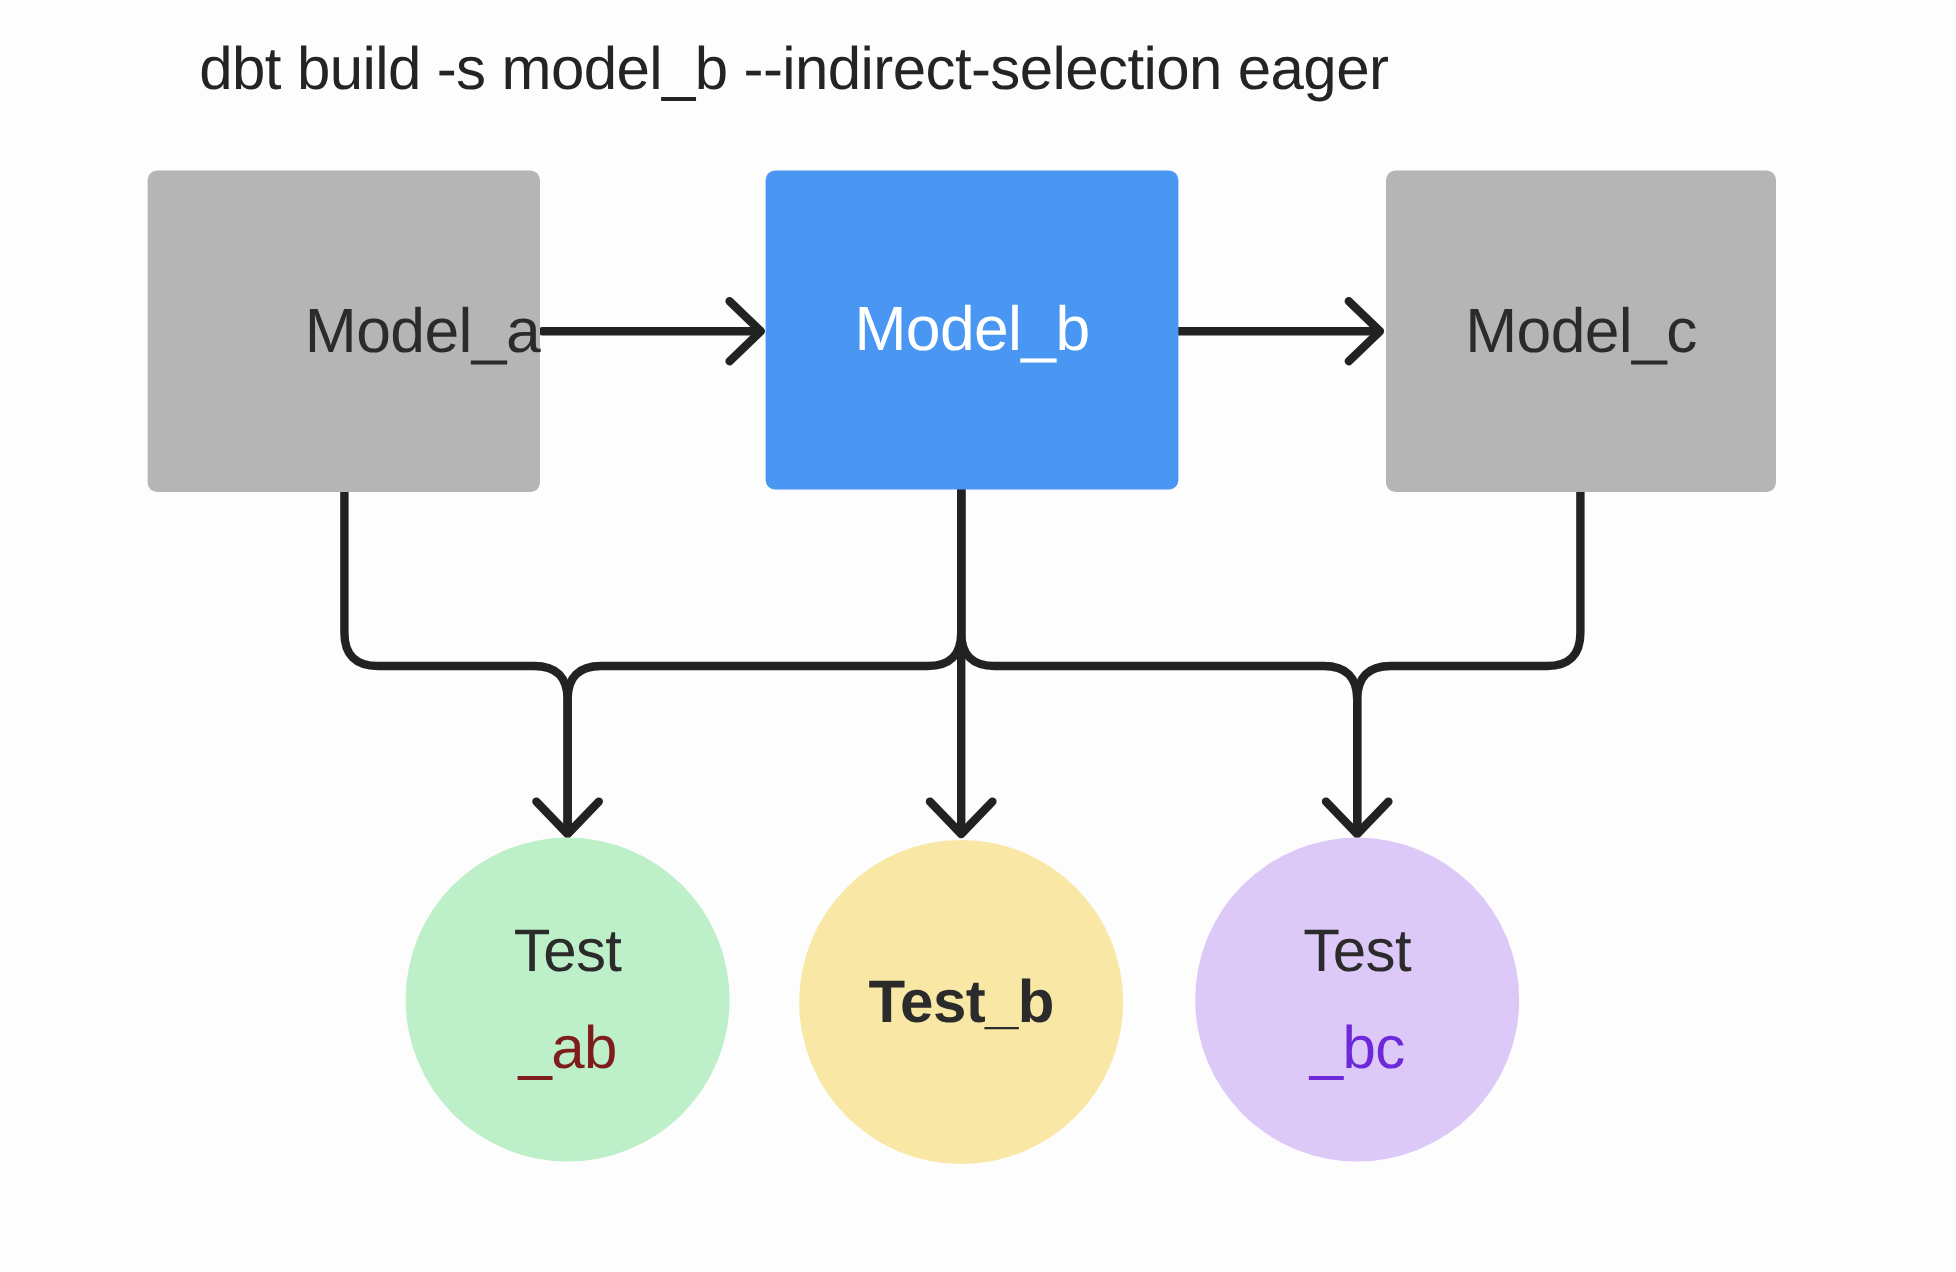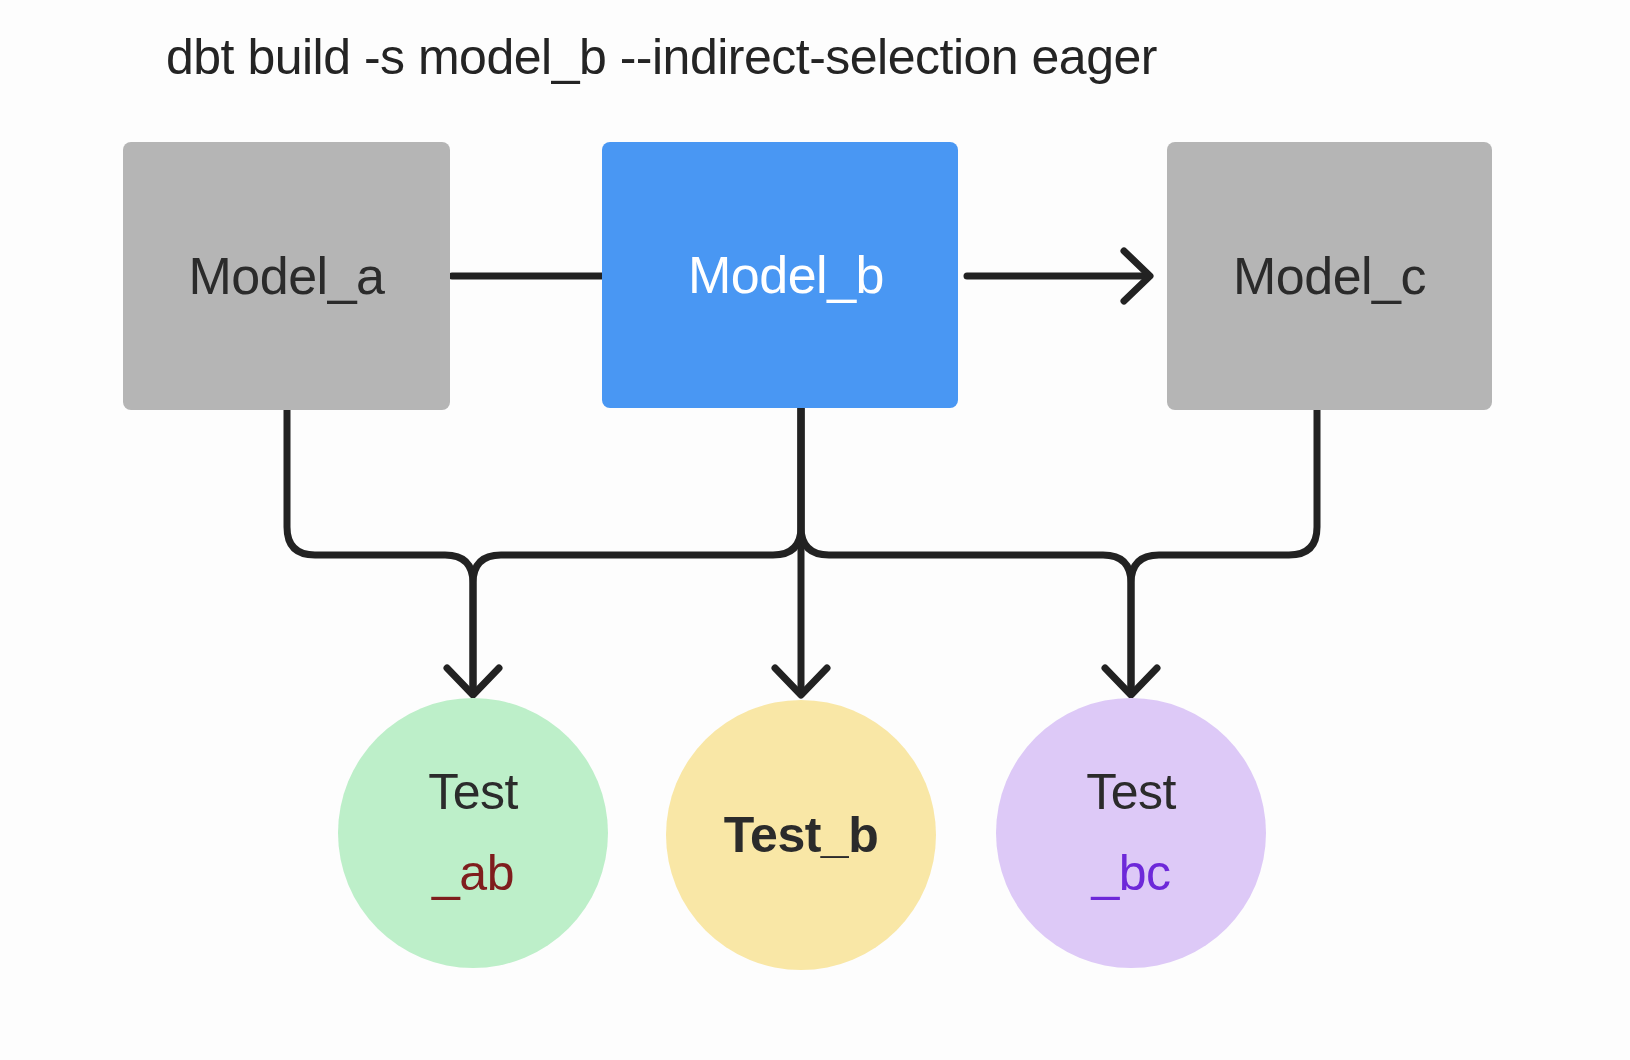--- a/index.html
+++ b/index.html
@@ -35,22 +35,22 @@
   .node-box {
     position: absolute;
     display: flex;
     align-items: center;
     justify-content: center;
     border-radius: 8px;
     font-size: 52px;
     font-weight: 500;
     letter-spacing: -0.5px;
   }
-  .box-a { left: 123px; top: 142px; width: 327px; height: 268px; }
-  .box-b { left: 602px; top: 142px; width: 344px; height: 266px; padding-left: 12px; }
+  .box-a { left: 123px; top: 142px; width: 327px; height: 268px; justify-content: flex-end; }
+  .box-b { left: 638px; top: 142px; width: 344px; height: 266px; }
   .box-c { left: 1155px; top: 142px; width: 325px; height: 268px; }
   .node-circle {
     position: absolute;
     width: 270px;
     height: 270px;
     border-radius: 50%;
     display: flex;
     flex-direction: column;
     align-items: center;
     justify-content: center;
@@ -98,21 +98,21 @@
   </svg>
 
   <div class="node-box box-a" style="background-color: rgb(181, 181, 181);">
     <span style="color: rgb(43, 43, 43);">Model_a</span>
   </div>
 
   <div class="node-box box-b" style="background-color: rgb(73, 151, 243);">
     <span style="color: rgb(255, 255, 255);">Model_b</span>
   </div>
 
-  <div class="node-box box-c" style="background-color: rgb(181, 181, 181); margin-left: 12px;">
+  <div class="node-box box-c" style="background-color: rgb(181, 181, 181);">
     <span style="color: rgb(43, 43, 43);">Model_c</span>
   </div>
 
   <div class="node-circle circle-ab" style="background-color: rgb(189, 239, 201);">
     <span class="circle-line" style="color: rgb(43, 43, 43);">Test</span>
     <span class="circle-line" style="color: #7f1d1d;">_ab</span>
   </div>
 
   <div class="node-circle circle-b" style="background-color: rgb(249, 231, 166); font-weight: bold;">
     <span class="circle-line" style="color: rgb(43, 43, 43);">Test_b</span>

